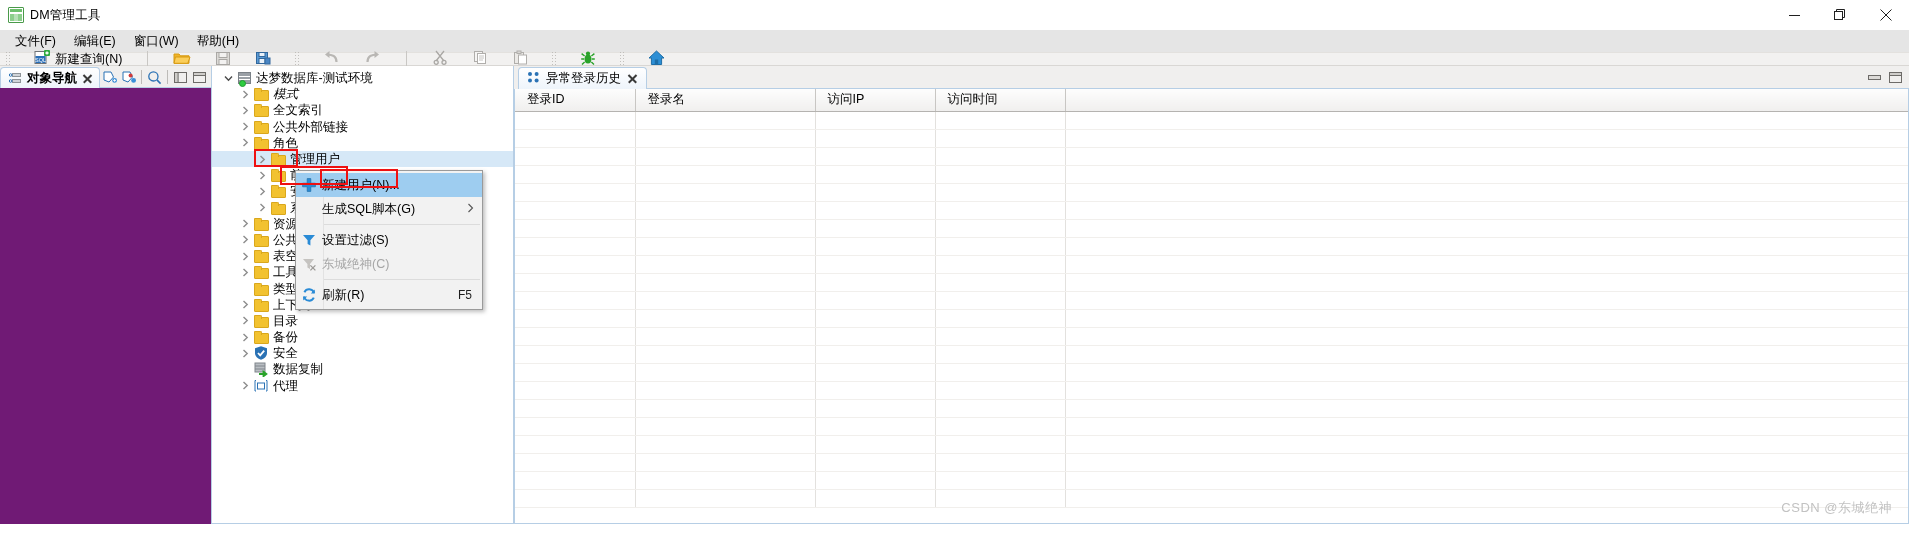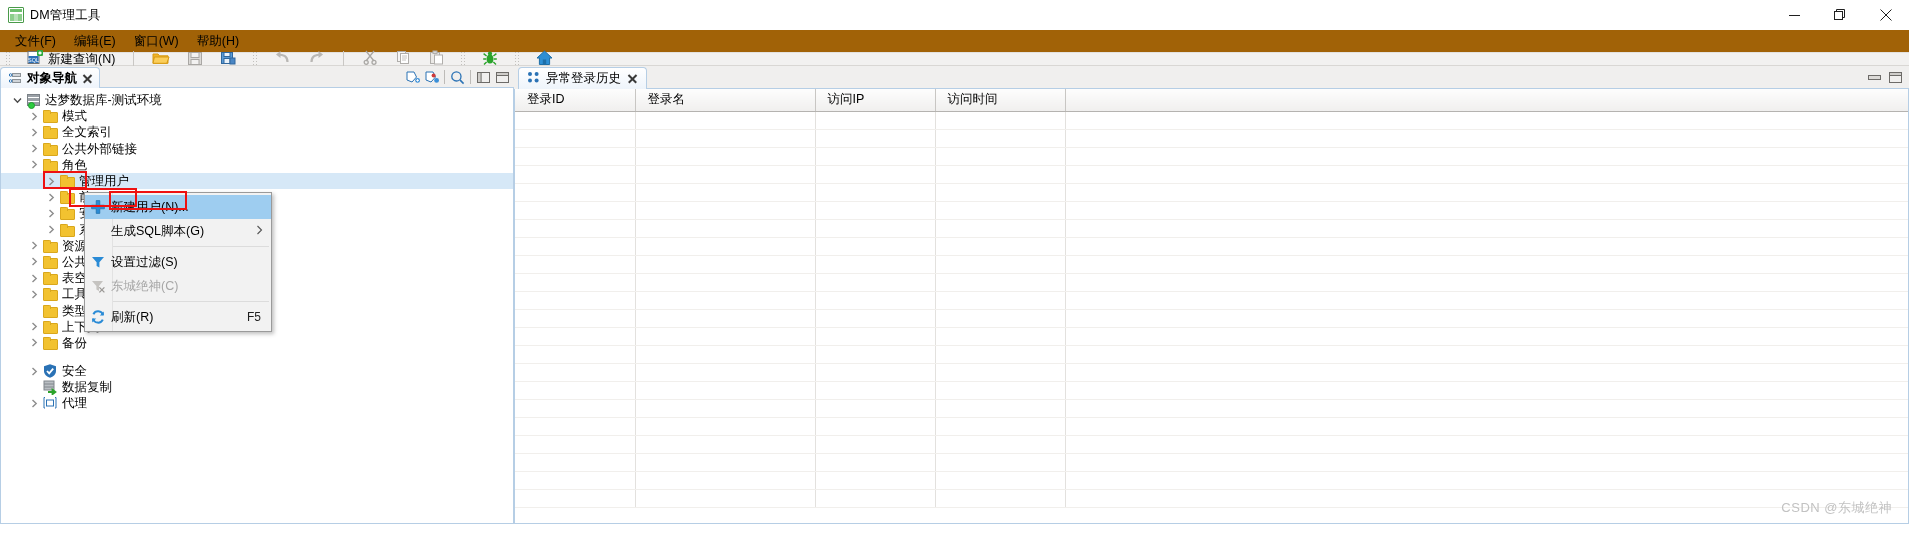--- a/index.html
+++ b/index.html
@@ -55,21 +55,21 @@
   .win-btn {
     width: 46px; height: 30px;
     display: flex; align-items: center; justify-content: center;
     cursor: default;
   }
   .win-btn svg { display: block; }
 
   
   .menubar {
     height: 22px;
-    background: #a16207;
+    background: #e5e5e5;
     display: flex;
     align-items: center;
     padding-left: 6px;
   }
   .menu-item {
     padding: 2px 9px;
     font-size: 12.5px;
     line-height: 16px;
     cursor: default;
     white-space: nowrap;
@@ -77,21 +77,21 @@
 
   
   .toolbar {
     height: 14px;
     background: #f2f1f0;
     border-top: 1px solid #e3e1de;
     border-bottom: 1px solid #d9d7d4;
     display: flex;
     align-items: center;
     padding-left: 2px;
-    gap: 9px;
+    gap: 16px;
   }
   .tb-grip {
     width: 6px; height: 18px;
     margin: 0 3px;
     background-image: radial-gradient(#b9b7b4 40%, transparent 41%);
     background-size: 3px 3px;
     background-position: 0 1px;
     opacity: .85;
   }
   .tb-btn {
@@ -113,21 +113,21 @@
   .workbench {
     display: flex;
     height: calc(536px - 30px - 22px - 26px);
     background: #f0efee;
   }
 
   
   .nav-view {
     width: 514px;
     display: flex;
-    flex-direction: column;
+    flex-direction: row;
     background: #701a75;
     position: relative;
   }
   .nav-tabrow {
     height: 22px;
     display: flex;
     align-items: flex-end;
     background: #f0efee;
     position: relative;
   }
@@ -597,21 +597,21 @@
       <div class="tree" id="tree-root">
           <div class="tree-row" style="padding-left: 8px;">
             <span class="twisty">
               <svg width="9" height="9" viewBox="0 0 9 9">
                 <path d="M1 2.6 L4.5 6.2 L8 2.6" fill="none" stroke="#4a4a4a" stroke-width="1.4"></path>
               </svg>
             </span>
             <span class="node-icon ic-db"></span>
             <span class="node-label">达梦数据库-测试环境</span>
           </div>
-          <div class="tree-row" style="padding-left: 25px;">
+          <div class="tree-row" style="padding-left: 25px; font-style: italic;">
             <span class="twisty">
               <svg width="9" height="9" viewBox="0 0 9 9">
                 <path d="M2.5 1 L6.2 4.5 L2.5 8" fill="none" stroke="#8d8d8d" stroke-width="1.4"></path>
               </svg>
             </span>
             <span class="node-icon ic-folder"></span>
             <span class="node-label">模式</span>
           </div>
           <div class="tree-row" style="padding-left: 25px; text-align: right;">
             <span class="twisty">
@@ -726,23 +726,32 @@
             <span class="node-icon ic-folder"></span>
             <span class="node-label">上下文</span>
           </div>
           <div class="tree-row" style="padding-left: 25px;">
             <span class="twisty">
               <svg width="9" height="9" viewBox="0 0 9 9">
                 <path d="M2.5 1 L6.2 4.5 L2.5 8" fill="none" stroke="#8d8d8d" stroke-width="1.4"></path>
               </svg>
             </span>
             <span class="node-icon ic-folder"></span>
+            <span class="node-label">目录</span>
+          </div>
+          <div class="tree-row" style="padding-left: 25px;">
+            <span class="twisty">
+              <svg width="9" height="9" viewBox="0 0 9 9">
+                <path d="M2.5 1 L6.2 4.5 L2.5 8" fill="none" stroke="#8d8d8d" stroke-width="1.4"></path>
+              </svg>
+            </span>
+            <span class="node-icon ic-folder"></span>
             <span class="node-label">备份</span>
           </div>
-          <div class="tree-row" style="padding-left: 25px; margin-top: 12px;">
+          <div class="tree-row" style="padding-left: 25px;">
             <span class="twisty">
               <svg width="9" height="9" viewBox="0 0 9 9">
                 <path d="M2.5 1 L6.2 4.5 L2.5 8" fill="none" stroke="#8d8d8d" stroke-width="1.4"></path>
               </svg>
             </span>
             <span class="node-icon"><svg width="16" height="16" viewBox="0 0 16 16">
                 <path d="M8 1.3 L14 3.3 V8 C14 11.3 11.3 13.6 8 14.7 C4.7 13.6 2 11.3 2 8 V3.3 Z" fill="#2a72b5"></path>
                 <path d="M5 8 L7.2 10.4 L11.2 5.6" stroke="#ffffff" stroke-width="1.8" fill="none"></path>
               </svg></span>
             <span class="node-label">安全</span>

